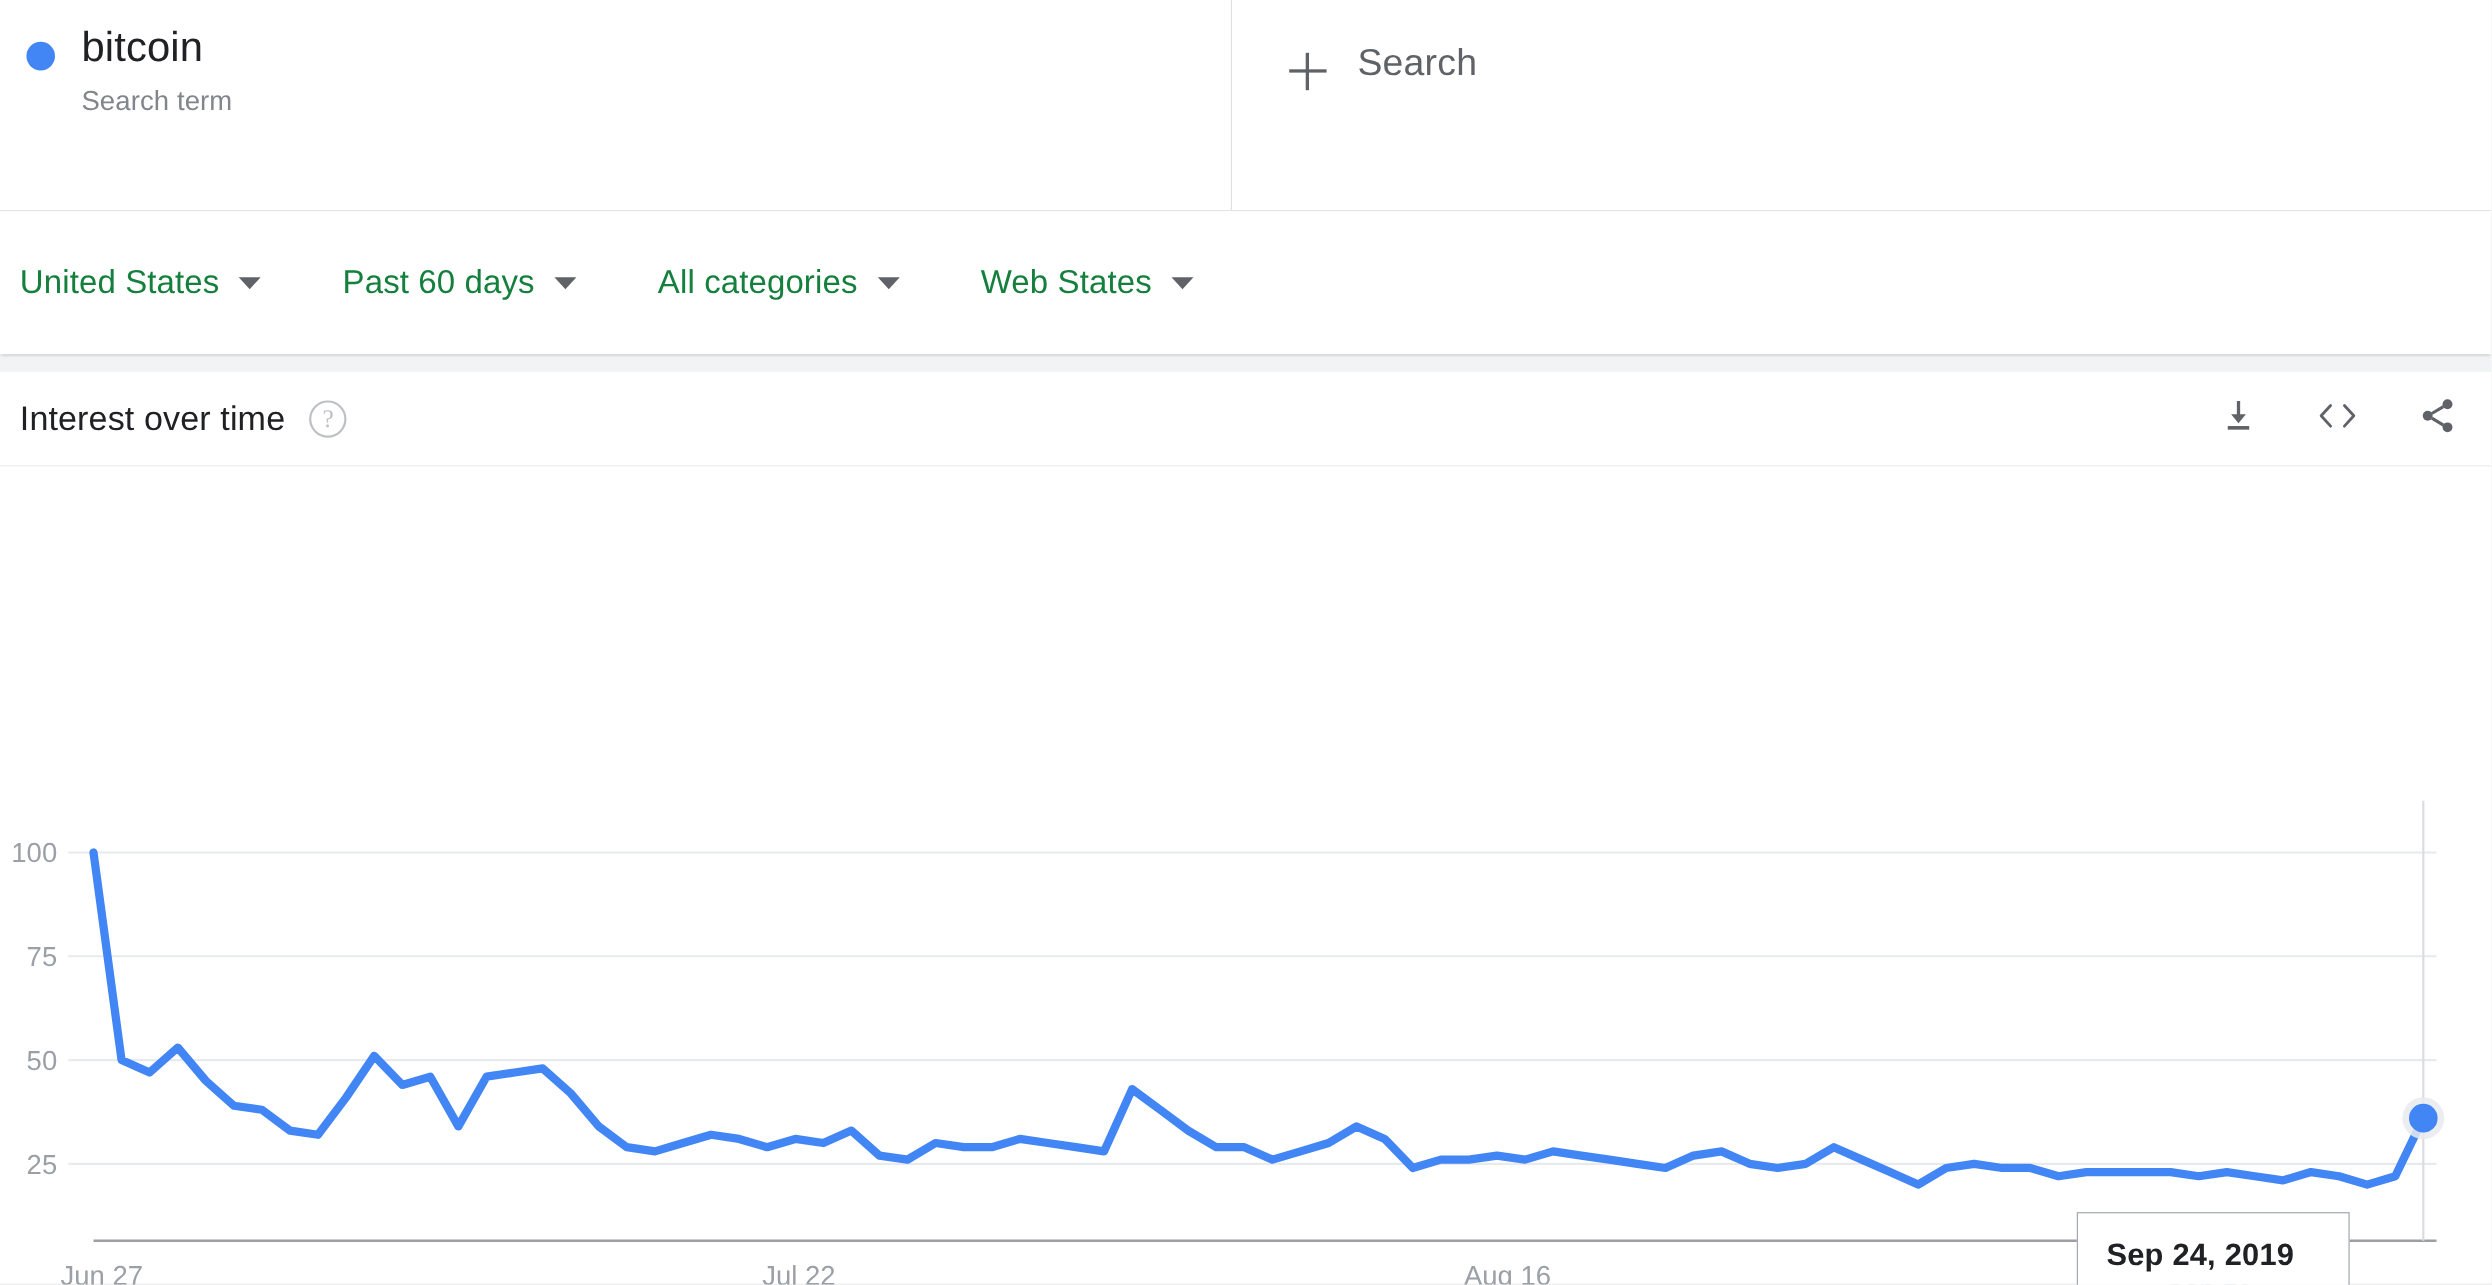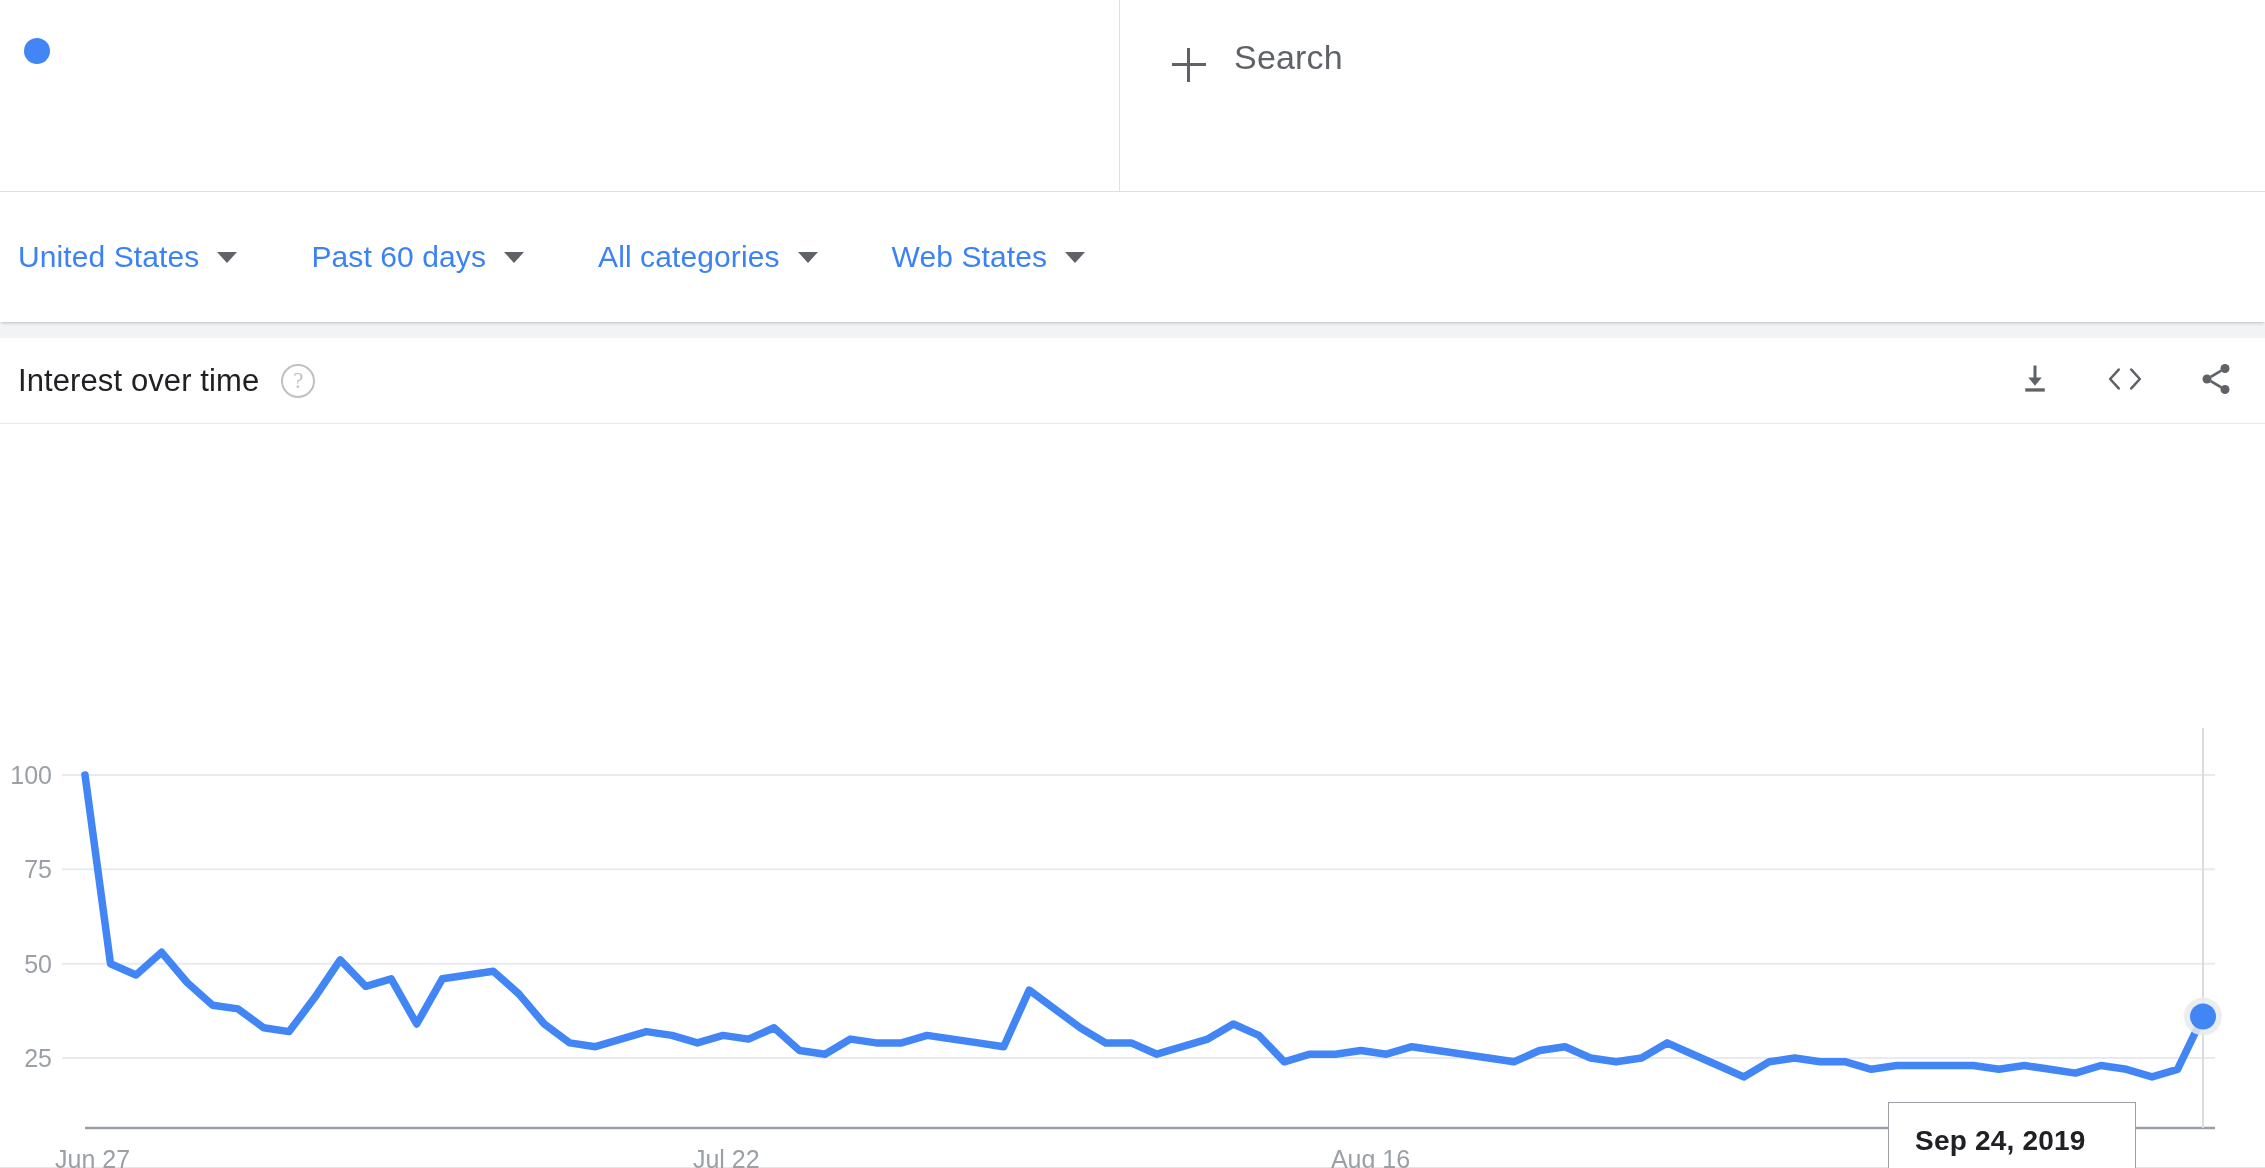--- a/index.html
+++ b/index.html
@@ -81,21 +81,21 @@
     z-index: 5;
   }
   .filter {
     display: flex;
     align-items: center;
     margin-right: 74px;
     cursor: pointer;
   }
   .filter-label {
     font-size: 30px;
-    color: #3b82f6;
+    color: #15803d;
     letter-spacing: 0.1px;
     text-align: right;
   }
   .caret {
     width: 0; height: 0;
     margin-left: 18px;
     border-left: 10px solid transparent;
     border-right: 10px solid transparent;
     border-top: 11px solid #5f6368;
   }
@@ -166,20 +166,24 @@
     color: #202124;
     letter-spacing: 0.2px;
   }
 </style>
 </head>
 <body>
 
 <div class="term-bar">
   <div class="term-cell">
     <span class="term-dot" style="background: rgb(66, 133, 244);"></span>
+    <span class="term-text">
+      <span class="term-title">bitcoin</span>
+      <span class="term-sub">Search term</span>
+    </span>
   </div>
   <div class="compare-cell">
     <span class="plus-icon"></span>
     <span class="compare-label">Search</span>
   </div>
 </div>
 
 <div class="filter-bar">
   <div class="filter">
     <span class="filter-label">United States</span>

